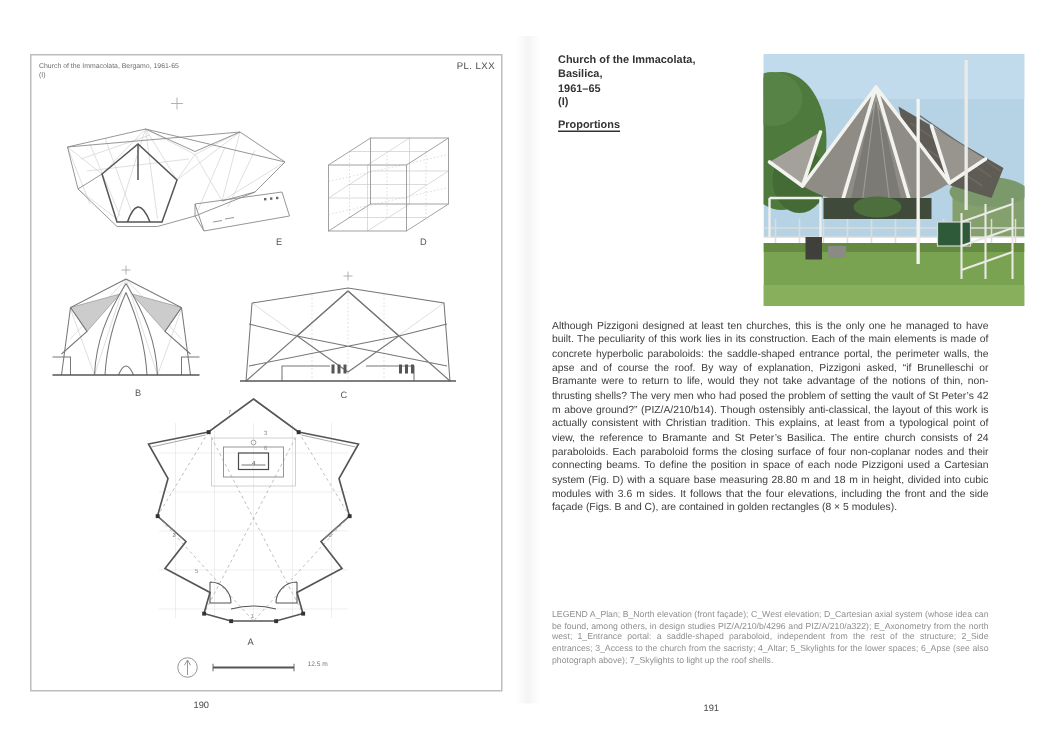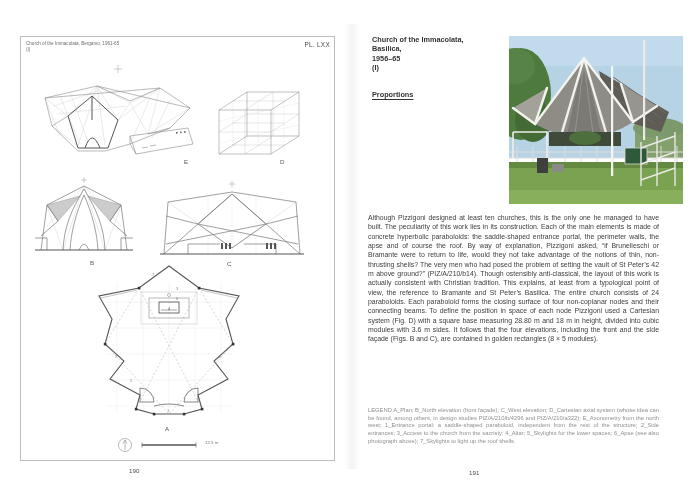--- a/index.html
+++ b/index.html
@@ -18,21 +18,21 @@
   .plate-number{position:absolute;left:288px;top:41px;width:42px;text-align:right;
     font-size:6.4px;color:#4a4a4a;letter-spacing:0.3px;}
   .fig-label{position:absolute;font-size:6.2px;color:#555;}
   .drawing{position:absolute;}
   .page-number{position:absolute;font-size:6.2px;color:#4a4a4a;}
   .scale-text{position:absolute;left:205px;top:440px;font-size:4.4px;color:#777;}
   
   .rp-title{position:absolute;left:372px;top:35px;width:135px;
     font-size:7.3px;font-weight:bold;line-height:9.3px;color:#333;}
   .rp-heading{position:absolute;left:372px;top:78px;font-size:7.3px;font-weight:bold;
-    color:#333;text-decoration:underline;text-underline-offset:1.5px;margin-top:12px;}
+    color:#333;text-decoration:underline;text-underline-offset:1.5px;}
   .photo{position:absolute;left:509px;top:36px;width:174px;height:168px;}
   .rp-body{position:absolute;left:368px;top:213px;width:291px;
     font-size:6.9px;line-height:9.35px;text-align:justify;color:#3c3c3c;margin:0;}
   .rp-legend{position:absolute;left:368px;top:407px;width:291px;
     font-size:5.8px;line-height:7.7px;text-align:justify;color:#8f8f8f;margin:0;}
 </style>
 </head>
 <body>
 
 <div class="spread">
@@ -202,21 +202,21 @@
     </svg>
     <span class="scale-text">12.5 m</span>
 
     <div class="page-number" style="left:129px;top:467px;">190</div>
   </div>
 
   <div>
     <div class="rp-title">
       <div>Church of the Immacolata,</div>
       <div>Basilica,</div>
-      <div>1956–65</div>
+      <div>1961–65</div>
       <div>(I)</div>
     </div>
     <div class="rp-heading">Proportions</div>
 
     <svg class="photo" viewBox="0 0 174 168">
       <rect x="0" y="0" width="174" height="122" fill="#b6d3e6"></rect>
       <rect x="0" y="0" width="174" height="30" fill="#c2dbec"></rect>
 
       <rect x="126" y="88" width="48" height="34" fill="#84a06c"></rect>
       <ellipse cx="150" cy="92" rx="26" ry="10" fill="#7b996a"></ellipse>

